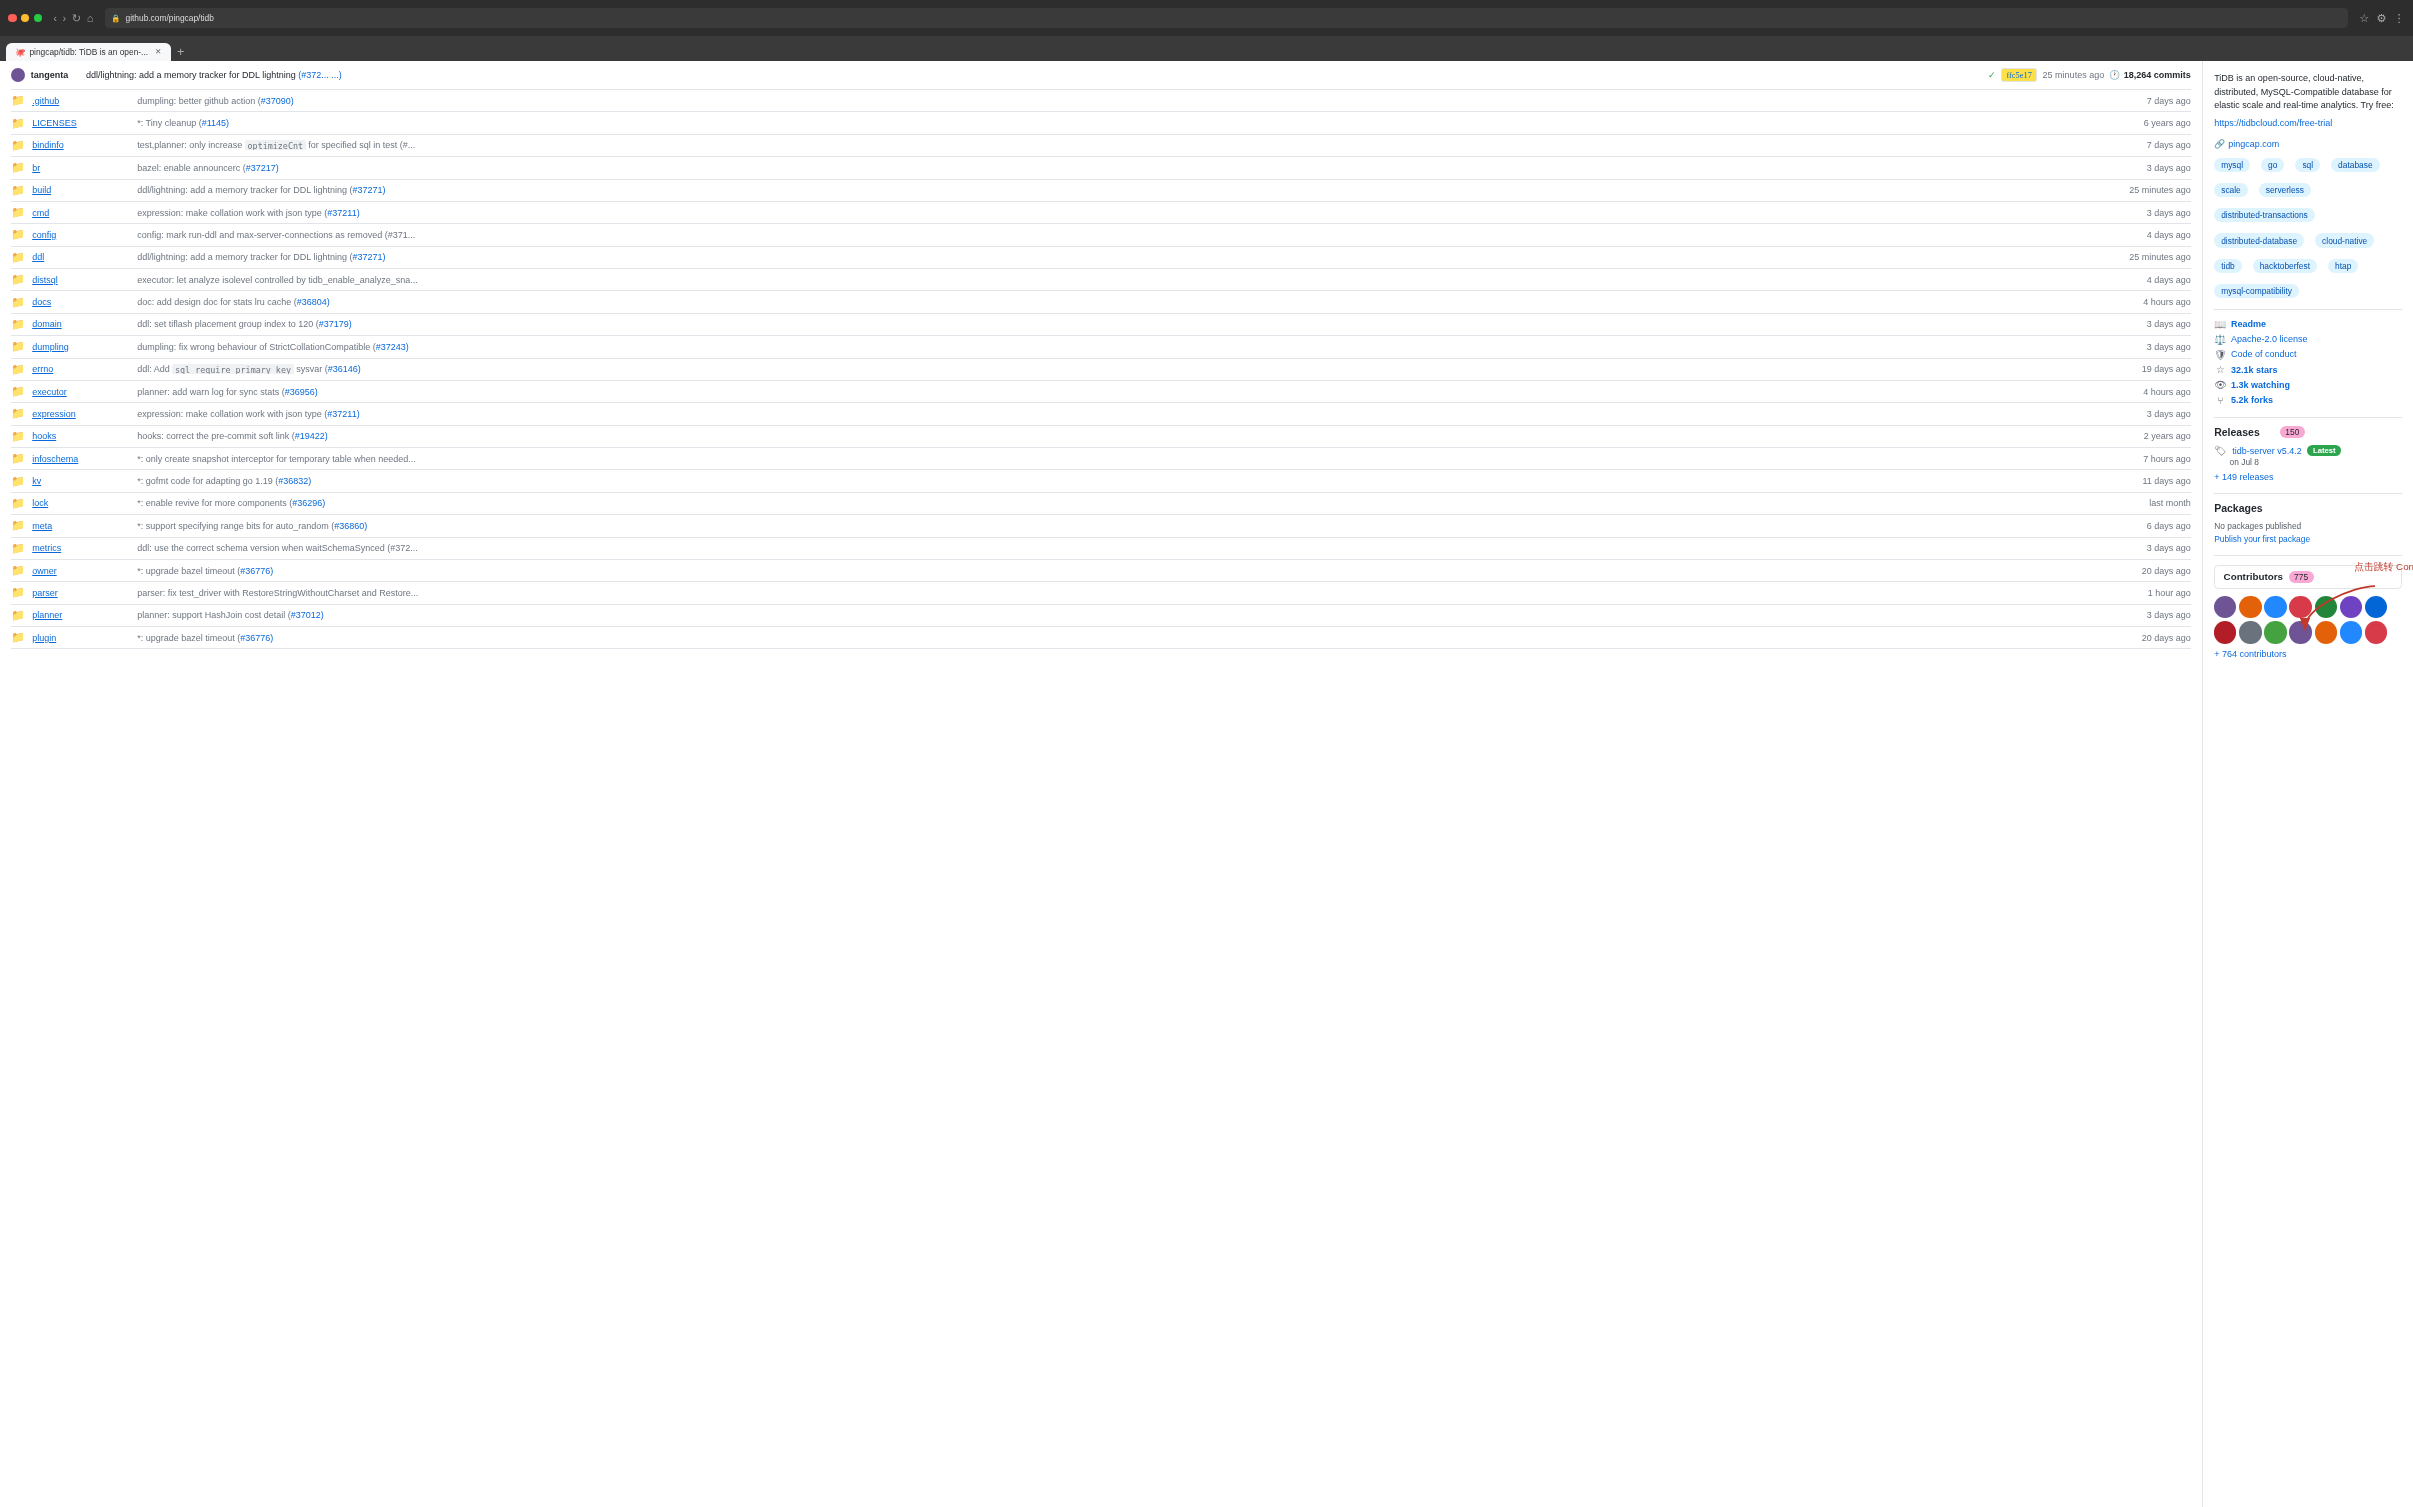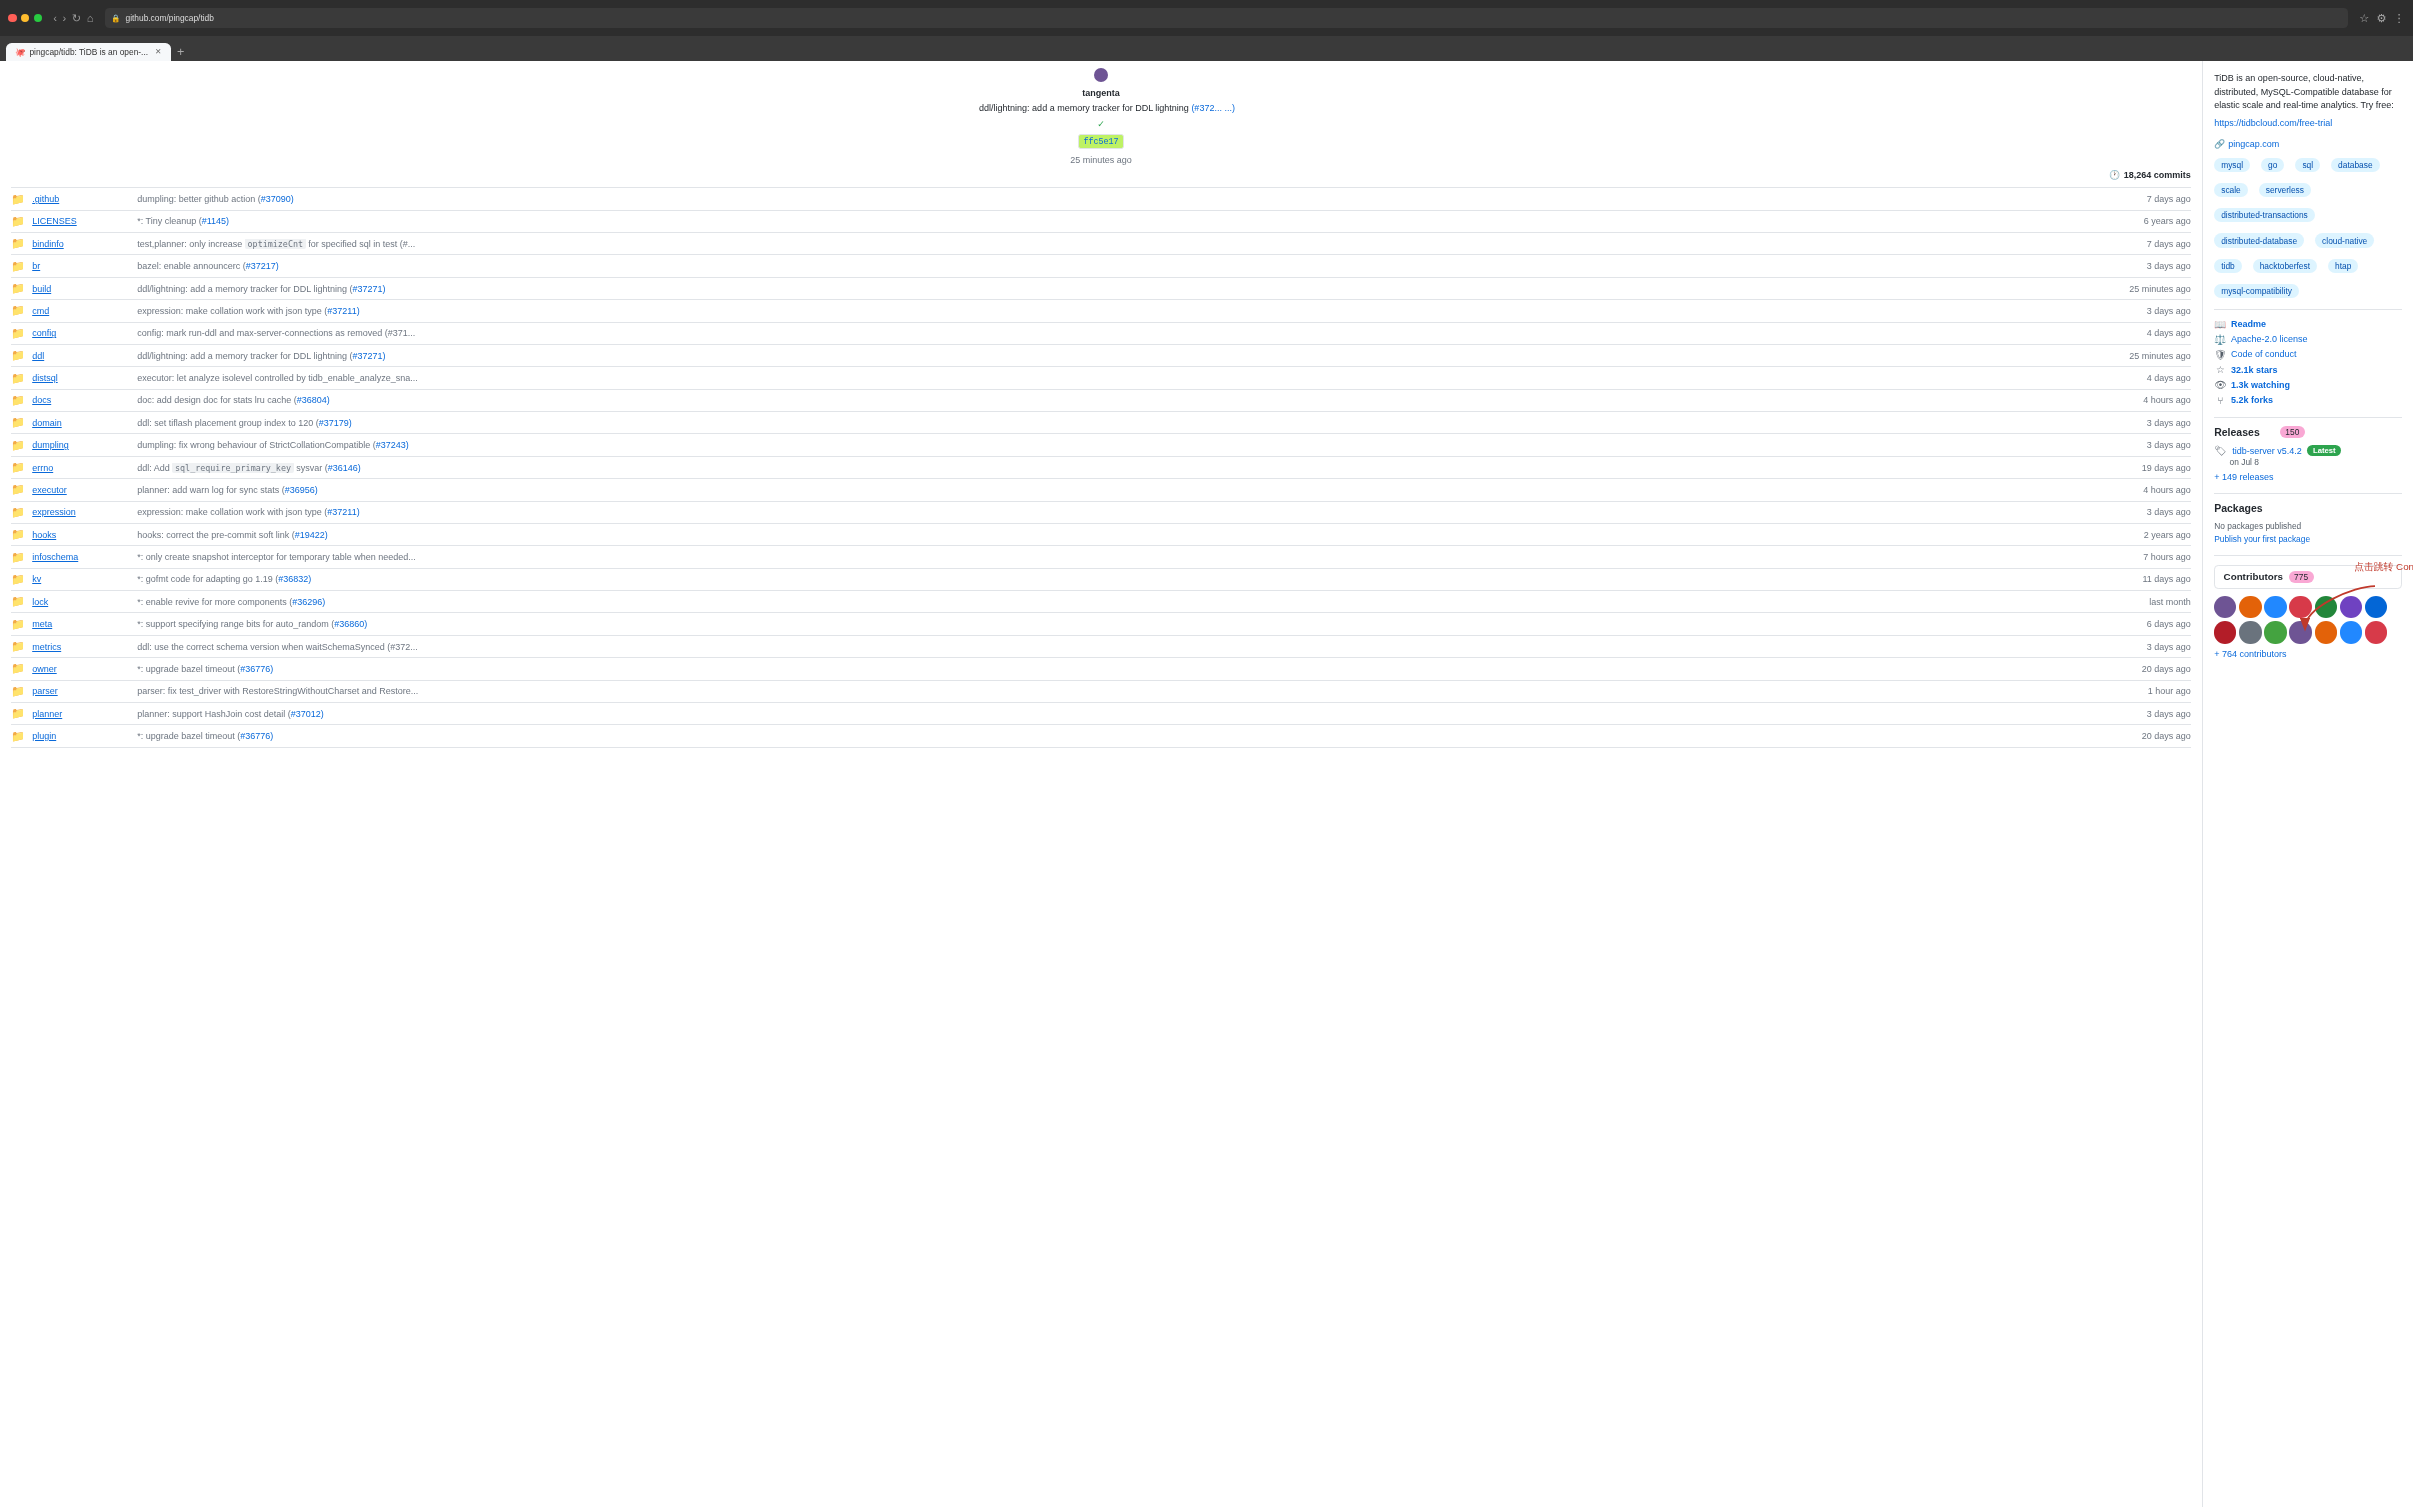--- a/index.html
+++ b/index.html
@@ -95,35 +95,34 @@
     }
 
     
     .commit-bar {
       display: flex;
       align-items: center;
       padding: 7px 0;
       border-bottom: 0.7px solid #e1e4e8;
       font-size: 9px;
       gap: 5.6px;
-      flex-direction: column;
     }
     .commit-avatar {
       width: 14px; height: 14px; border-radius: 50%;
       background: #6e7681;
     }
     .commit-author { color: #24292f; font-weight: 600; }
     .commit-message { color: #24292f; flex: 1; padding-left: 12px; }
     .commit-link { color: #0969da; text-decoration: none; }
     .commit-hash {
-      background: #bef264;
+      background: #fde047;
       border: 0.7px solid #e1e4e8;
       border-radius: 2.8px;
       padding: 1.4px 4.2px;
-      font-family: Liberation Mono, monospace;
+      font-family: Liberation Serif, serif;
       font-size: 8.4px;
       color: #0969da;
     }
     .commit-check { color: #2da44e; }
     .commit-time { color: #6e7681; }
     .commits-count { color: #24292f; font-weight: 600; margin-left: auto; display: flex; align-items: center; gap: 2.8px; }
     .clock-icon { color: #6e7681; }
     .file-row {
       border-bottom: 0.7px solid #e1e4e8;
       display: flex;

